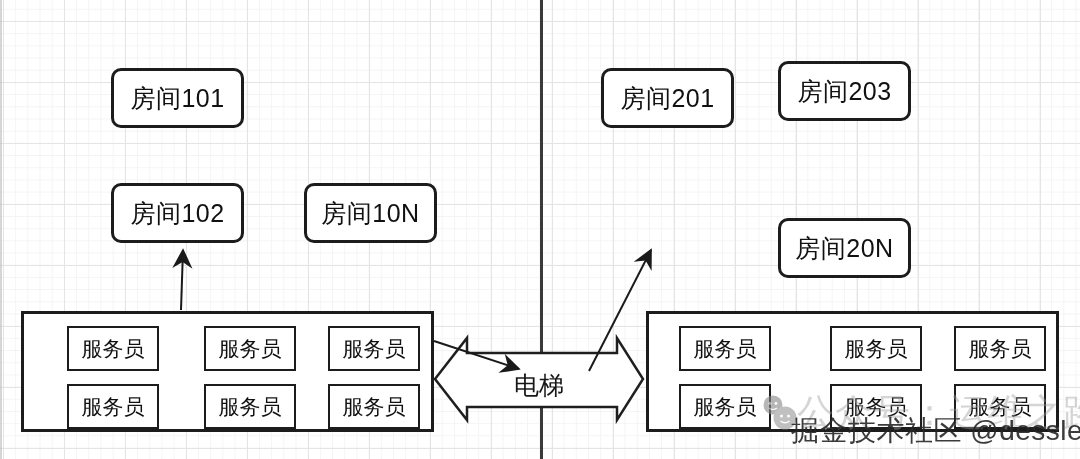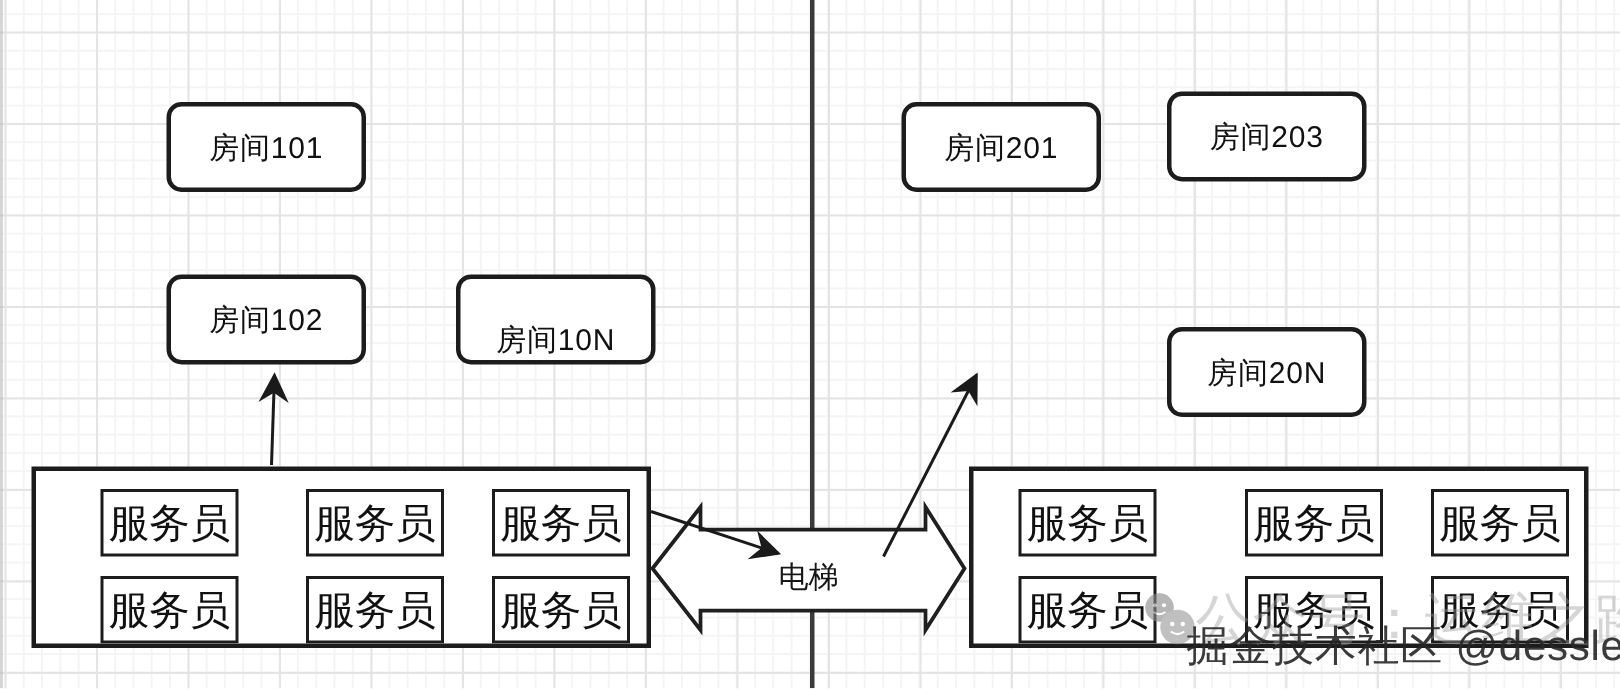--- a/index.html
+++ b/index.html
@@ -15,35 +15,35 @@
     background-position: 3px 21px, 3px 21px, 3px 21px, 3px 21px;
     font-family:"Liberation Sans","DejaVu Sans",sans-serif;
     color:#111;
   }
   .edge-artifact { position:absolute; left:0; top:0; width:2px; height:459px; background:#b5b5b5; opacity:.55; z-index:0; }
   svg.overlay { position:absolute; left:0; top:0; z-index:1; }
   .room {
     position:absolute; width:133px; height:60px; box-sizing:border-box;
     background:#fff; border:3px solid #1c1c1c; border-radius:10px;
     display:flex; align-items:center; justify-content:center;
-    font-size:20px; z-index:2; letter-spacing:0.5px;
+    font-size:25px; z-index:2; letter-spacing:0.5px;
   }
   .pool {
     position:absolute; width:413px; height:121px; box-sizing:border-box;
     background:#fff; border:3px solid #1c1c1c; z-index:2;
   }
   .staff {
     position:absolute; width:92px; height:45px; box-sizing:border-box;
     background:#fff; border:2.5px solid #1c1c1c;
     display:flex; align-items:center; justify-content:center;
-    font-size:27px;
+    font-size:21px;
   }
   .elevator-label {
     position:absolute; left:489px; top:371px; width:100px; height:28px;
-    line-height:28px; text-align:center; font-size:20px; z-index:3; color:#161616;
+    line-height:28px; text-align:center; font-size:25px; z-index:3; color:#161616;
   }
   .wm { position:absolute; z-index:5; white-space:nowrap; pointer-events:none; }
   .wm-faint {
     left:797px; top:388px; font-size:37px; color:#9c9c9c; opacity:.42; letter-spacing:1px;
   }
   .wm-dark {
     left:791px; top:412px; font-size:28px; color:#262626; opacity:.9; letter-spacing:0.5px;
   }
   .wm-icon { position:absolute; left:761px; top:394px; z-index:5; opacity:.62; }
 </style>
@@ -71,21 +71,21 @@
 
     <line x1="589" y1="371" x2="651" y2="250" stroke="#1a1a1a" stroke-width="2" marker-end="url(#arr)"></line>
   </svg>
 
   <div class="room" style="left:111px; top:68px;">
       <span>房间101</span>
     </div>
   <div class="room" style="left:111px; top:183px;">
       <span>房间102</span>
     </div>
-  <div class="room" style="left:304px; top:183px;align-items:flex-end;">
+  <div class="room" style="left:304px; top:183px;">
       <span>房间10N</span>
     </div>
 
   <div class="room" style="left:601px; top:68px;text-align:right;">
       <span>房间201</span>
     </div>
   <div class="room" style="left:778px; top:61px;">
       <span>房间203</span>
     </div>
   <div class="room" style="left:778px; top:183px;margin-top:35px;">

